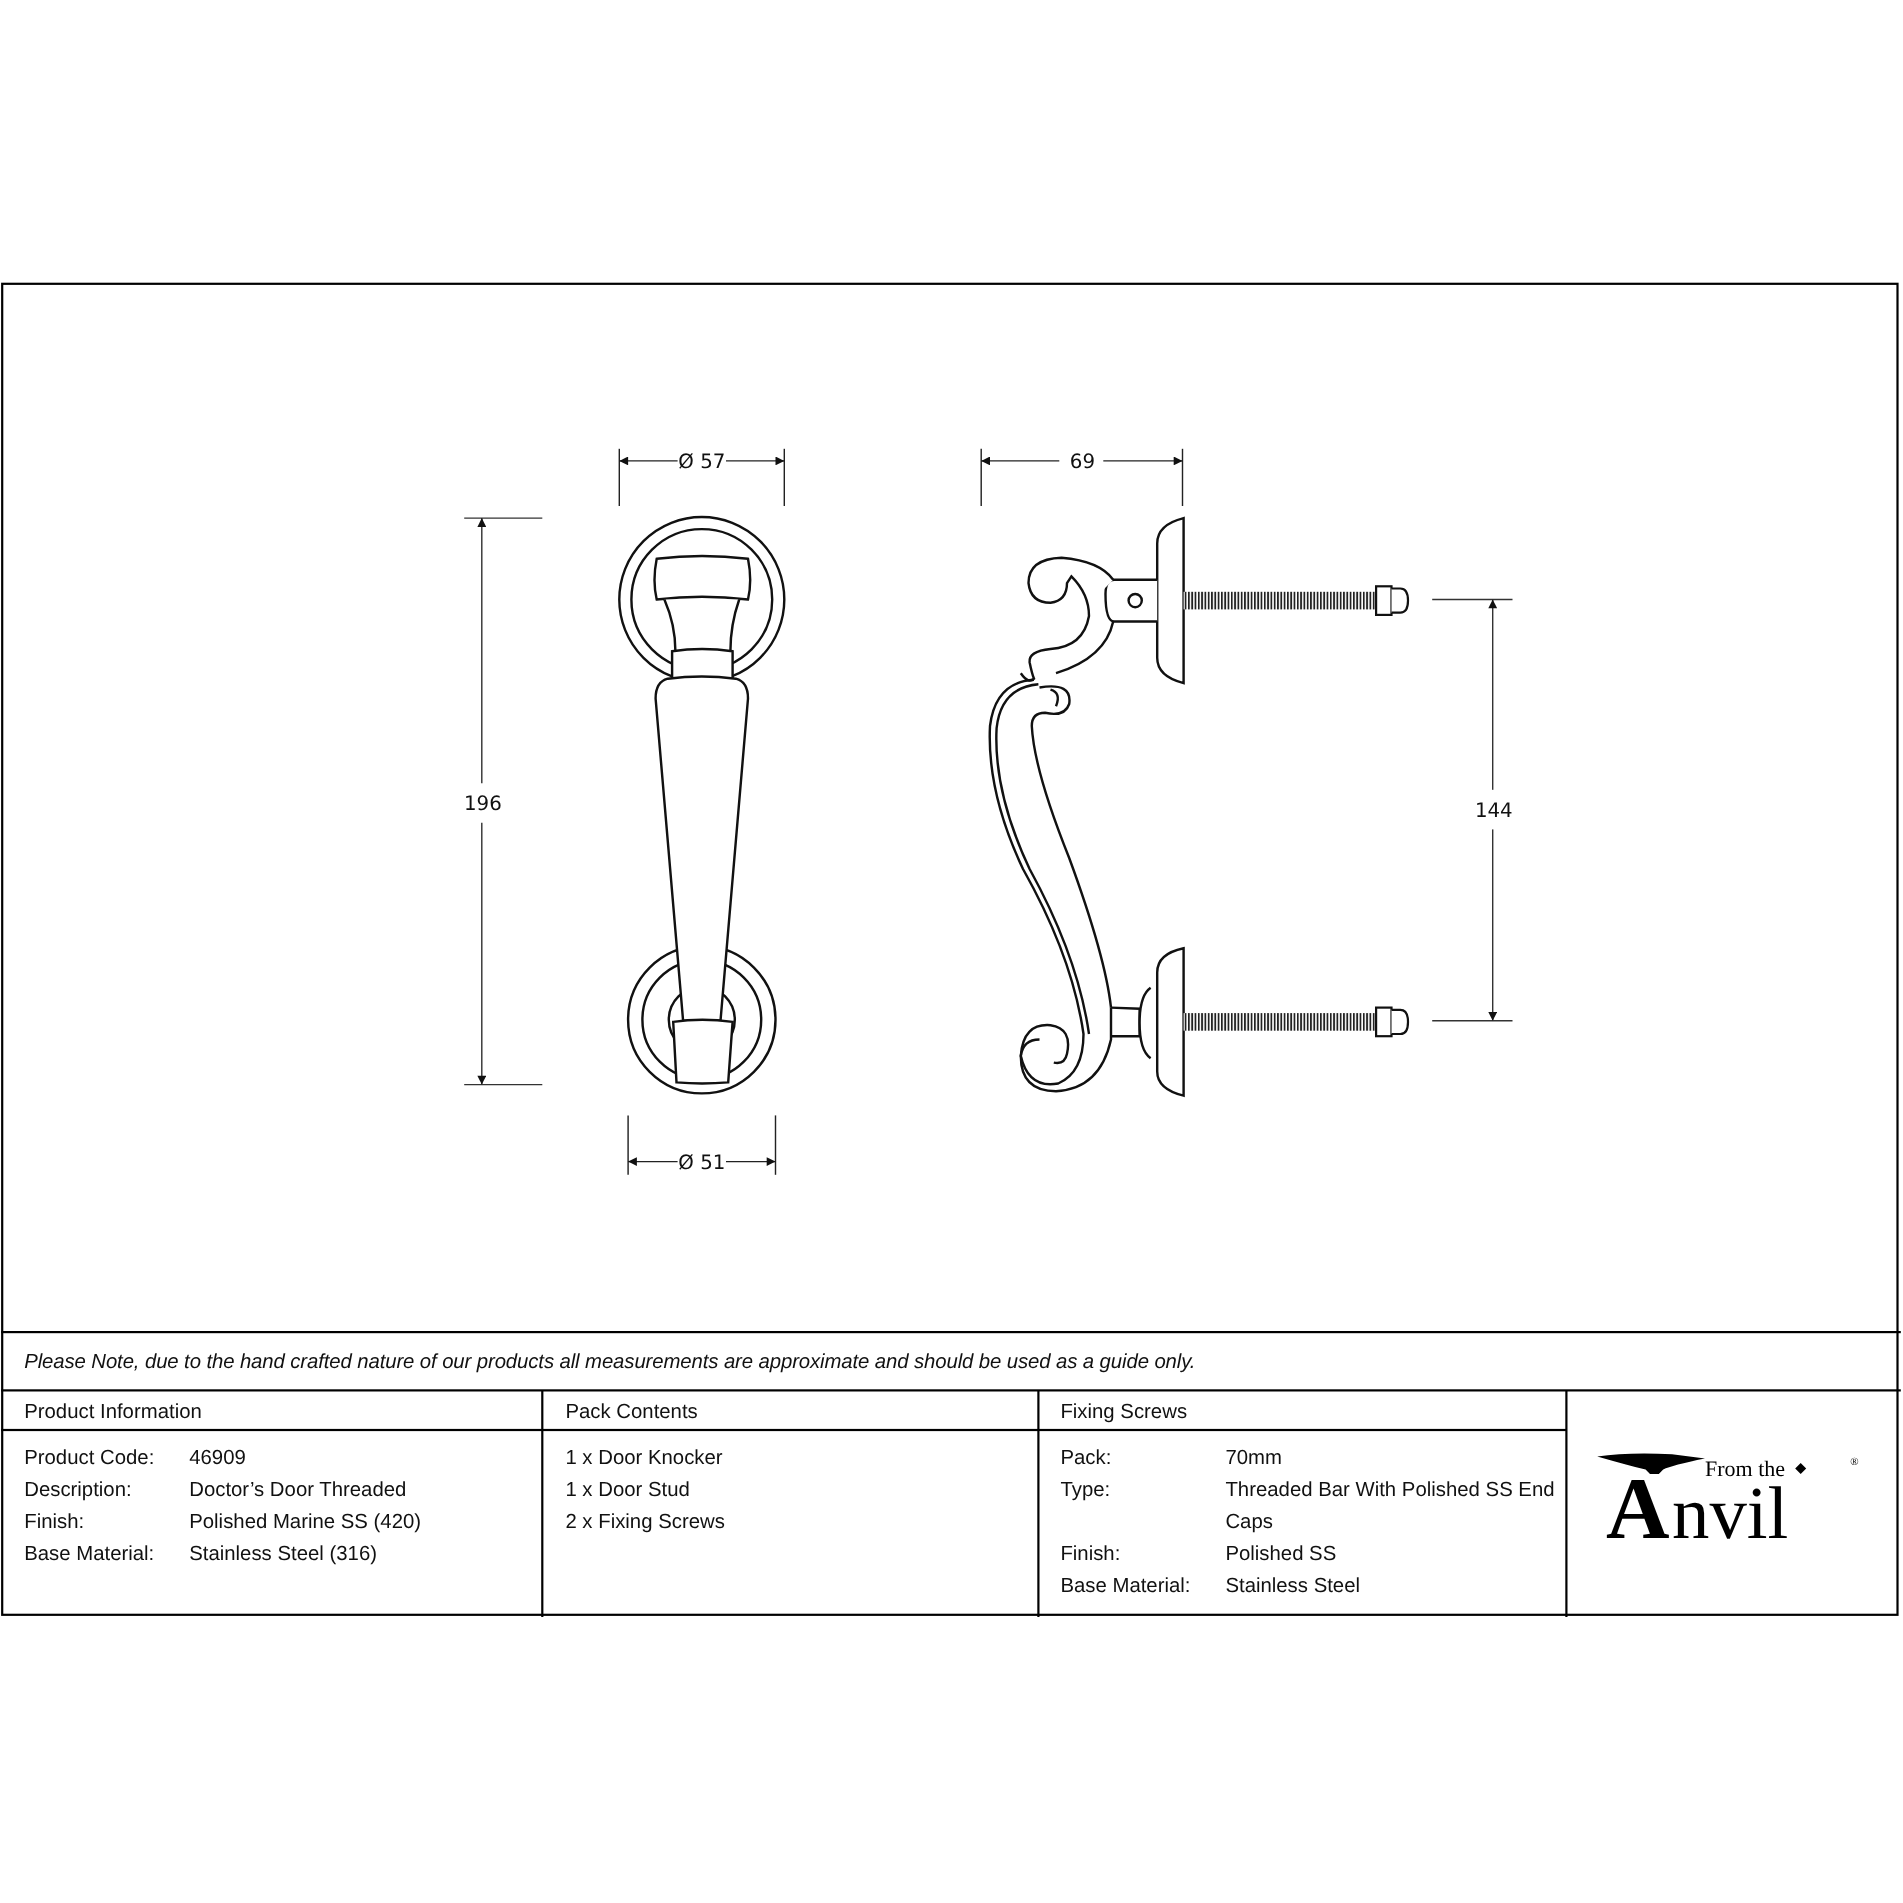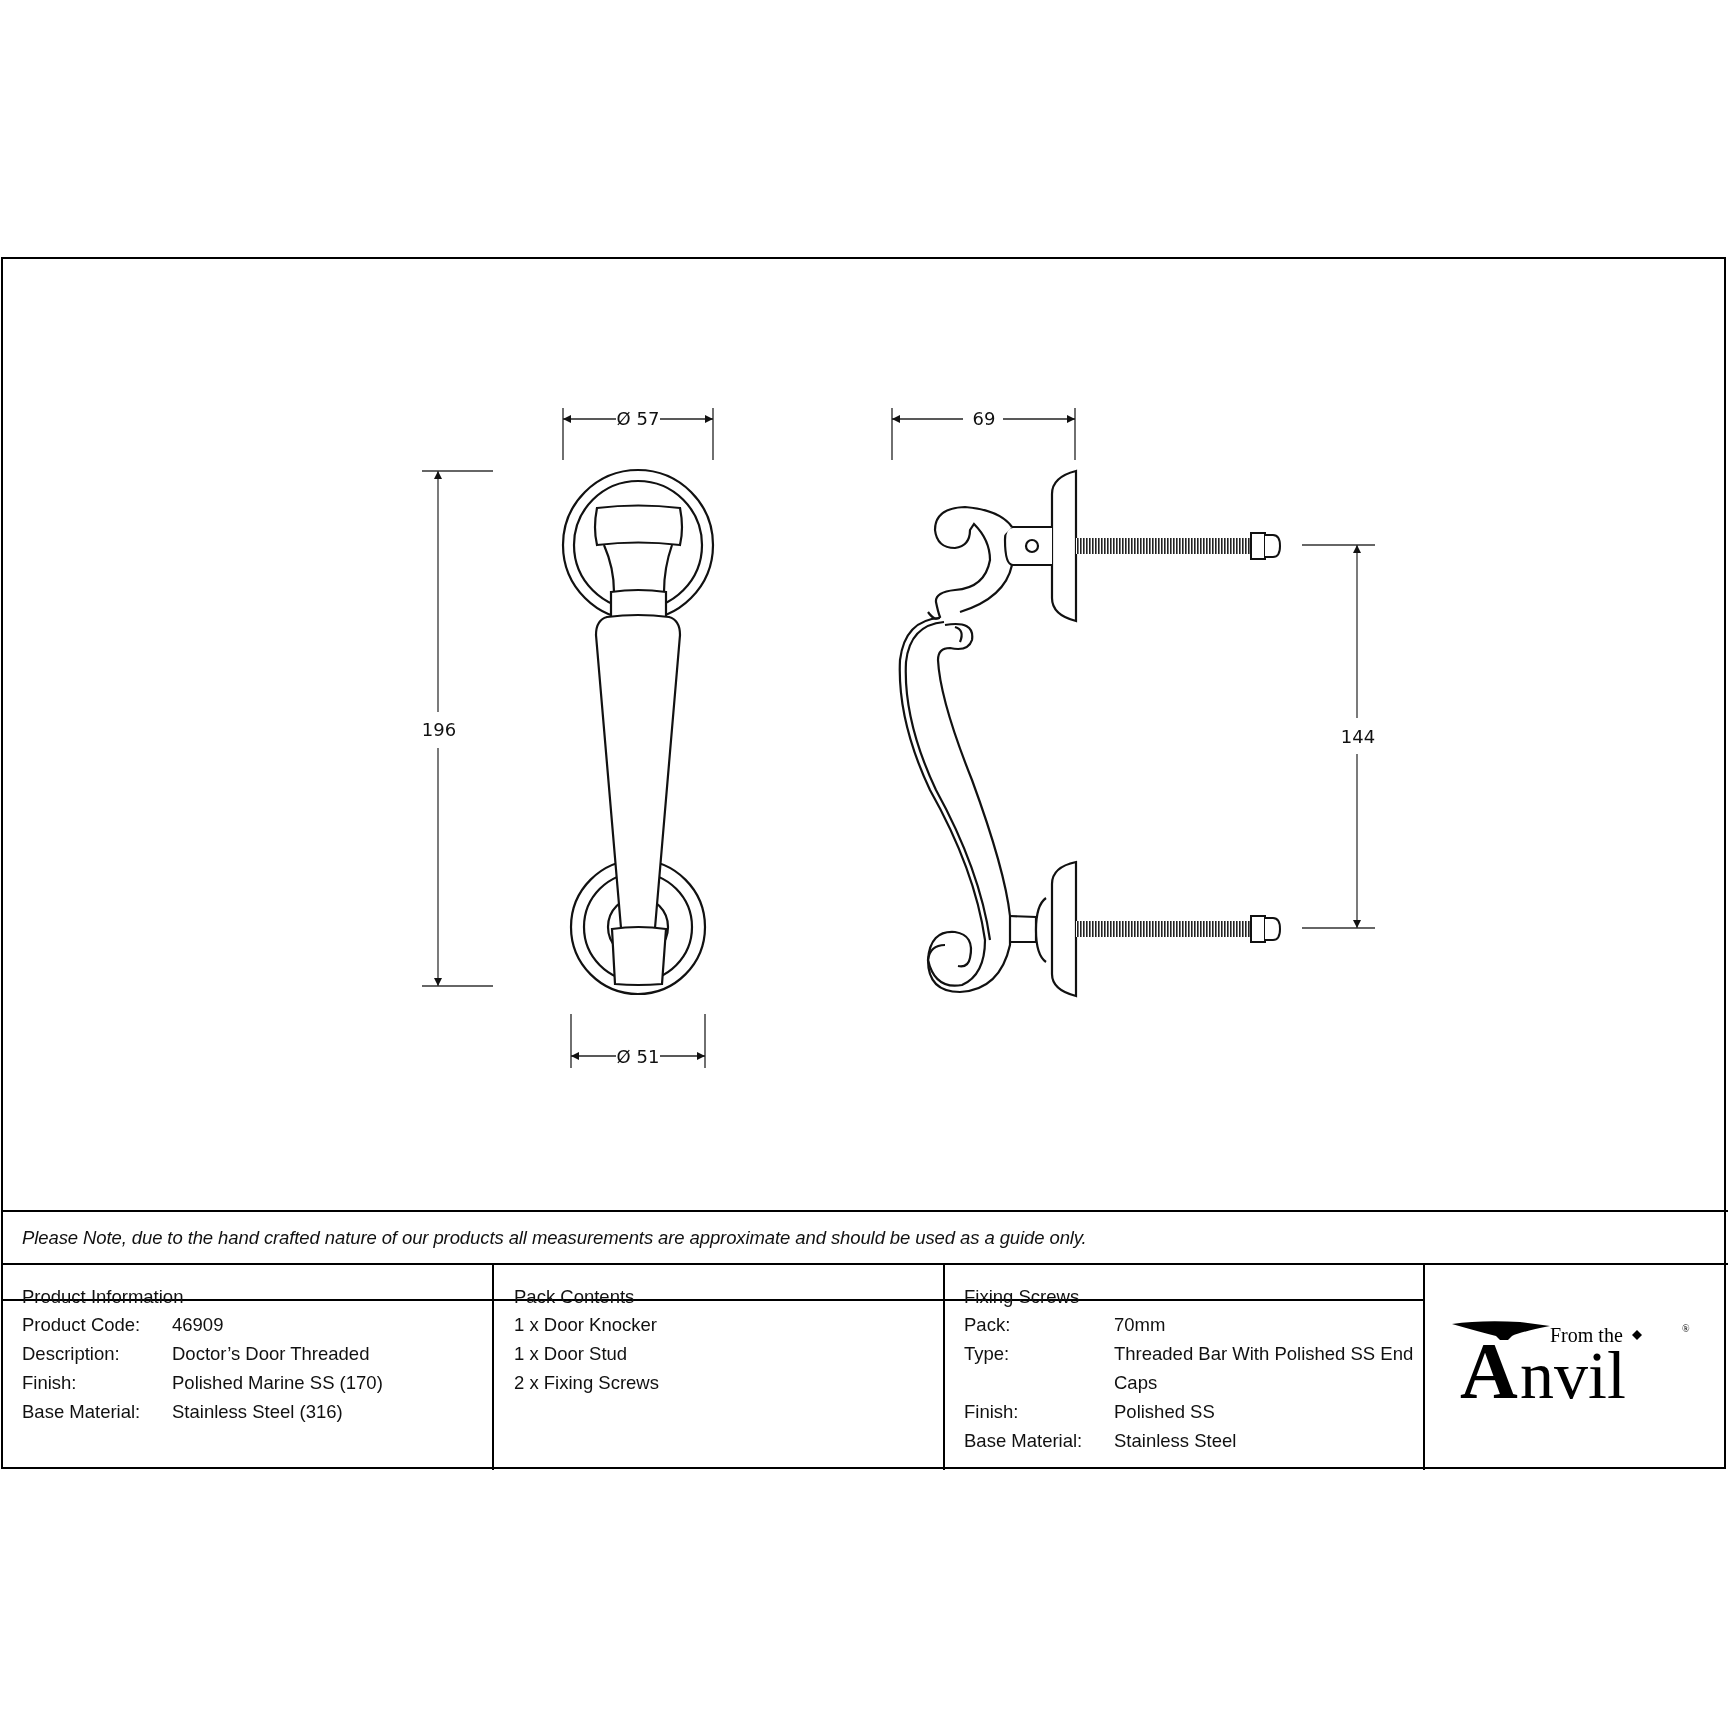--- a/index.html
+++ b/index.html
@@ -3,21 +3,21 @@
 <meta charset="utf-8">
 <style>
   html,body{margin:0;padding:0;background:#fff;}
   body{width:1730px;height:1730px;position:relative;overflow:hidden;font-family:"Liberation Sans",sans-serif;color:#111;}
   .sheet{position:absolute;left:1px;top:257px;width:1725px;height:1212px;border:2px solid #000;box-sizing:border-box;}
   svg.drawing{position:absolute;left:0;top:0;}
   .dimtxt{font-family:"DejaVu Sans",sans-serif;font-size:18px;fill:#111;}
   .hline{position:absolute;left:1px;width:1727px;height:2px;background:#000;}
   .vline{position:absolute;width:2px;background:#000;}
   .note{position:absolute;left:22px;top:1227px;font-size:18.5px;letter-spacing:-0.1px;font-style:italic;}
-  .colhead{position:absolute;top:1272px;font-size:18.5px;margin-top:14px;}
+  .colhead{position:absolute;top:1272px;font-size:18.5px;}
   .row{position:absolute;font-size:18.5px;white-space:nowrap;}
   .lbl{position:absolute;}
   .logo{position:absolute;left:1450px;top:1318px;width:245px;height:85px;}
 </style>
 </head>
 <body>
 
 <div class="sheet"></div>
 
 <svg class="drawing" width="1730" height="1730" viewBox="0 0 1730 1730">
@@ -140,21 +140,21 @@
 <div class="row" style="left:22px;top:1314px">
   <span class="lbl" style="left:0">Product Code:</span>
   <span class="lbl" style="left:150px">46909</span>
 </div>
 <div class="row" style="left:22px;top:1343px">
   <span class="lbl" style="left:0">Description:</span>
   <span class="lbl" style="left:150px">Doctor’s Door Threaded</span>
 </div>
 <div class="row" style="left:22px;top:1372px">
   <span class="lbl" style="left:0">Finish:</span>
-  <span class="lbl" style="left:150px">Polished Marine SS (170)</span>
+  <span class="lbl" style="left:150px">Polished Marine SS (420)</span>
 </div>
 <div class="row" style="left:22px;top:1401px">
   <span class="lbl" style="left:0">Base Material:</span>
   <span class="lbl" style="left:150px">Stainless Steel (316)</span>
 </div>
 
 <div class="row" style="left:514px;top:1314px">1 x Door Knocker</div>
 <div class="row" style="left:514px;top:1343px">1 x Door Stud</div>
 <div class="row" style="left:514px;top:1372px">2 x Fixing Screws</div>
 

